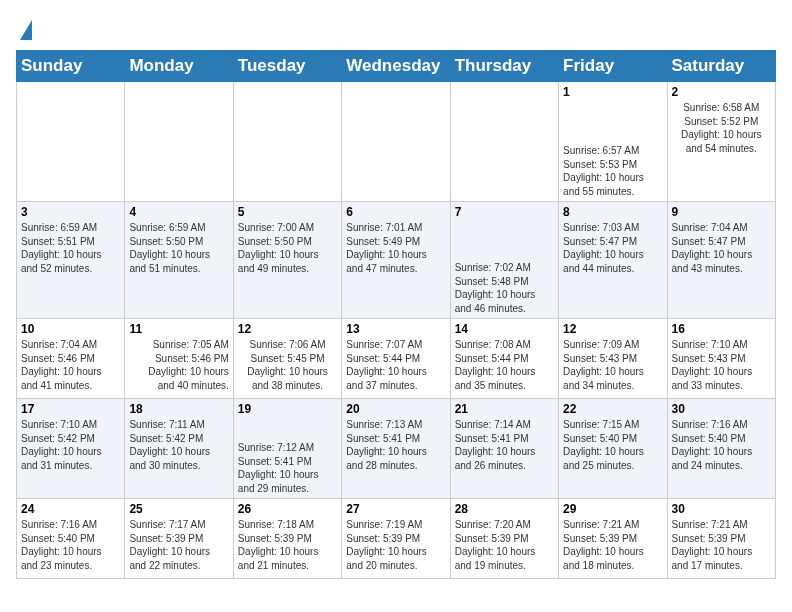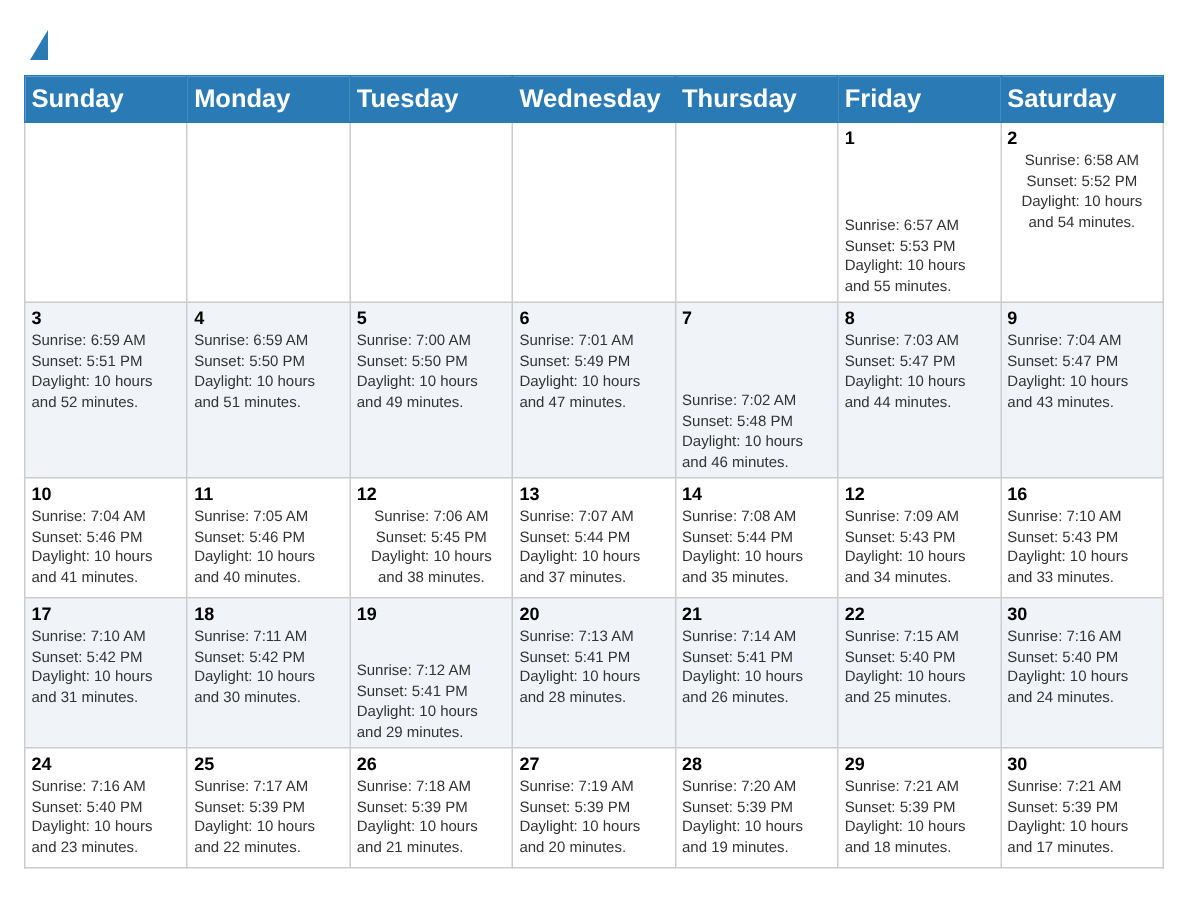--- a/index.html
+++ b/index.html
@@ -191,21 +191,21 @@
       </tr>
       <tr>
         <td>
           <span class="day-number">10</span>
           <div class="day-info" style="white-space: pre-line;">Sunrise: 7:04 AM
 Sunset: 5:46 PM
 Daylight: 10 hours and 41 minutes.</div>
         </td>
         <td>
           <span class="day-number">11</span>
-          <div class="day-info" style="white-space: pre-line;">Sunrise: 7:05 AM
+          <div class="day-info" style="white-space: pre-line; text-align: right;">Sunrise: 7:05 AM
 Sunset: 5:46 PM
 Daylight: 10 hours and 40 minutes.</div>
         </td>
         <td>
           <span class="day-number">12</span>
           <div class="day-info" style="white-space: pre-line; text-align: center;">Sunrise: 7:06 AM
 Sunset: 5:45 PM
 Daylight: 10 hours and 38 minutes.</div>
         </td>
         <td>

